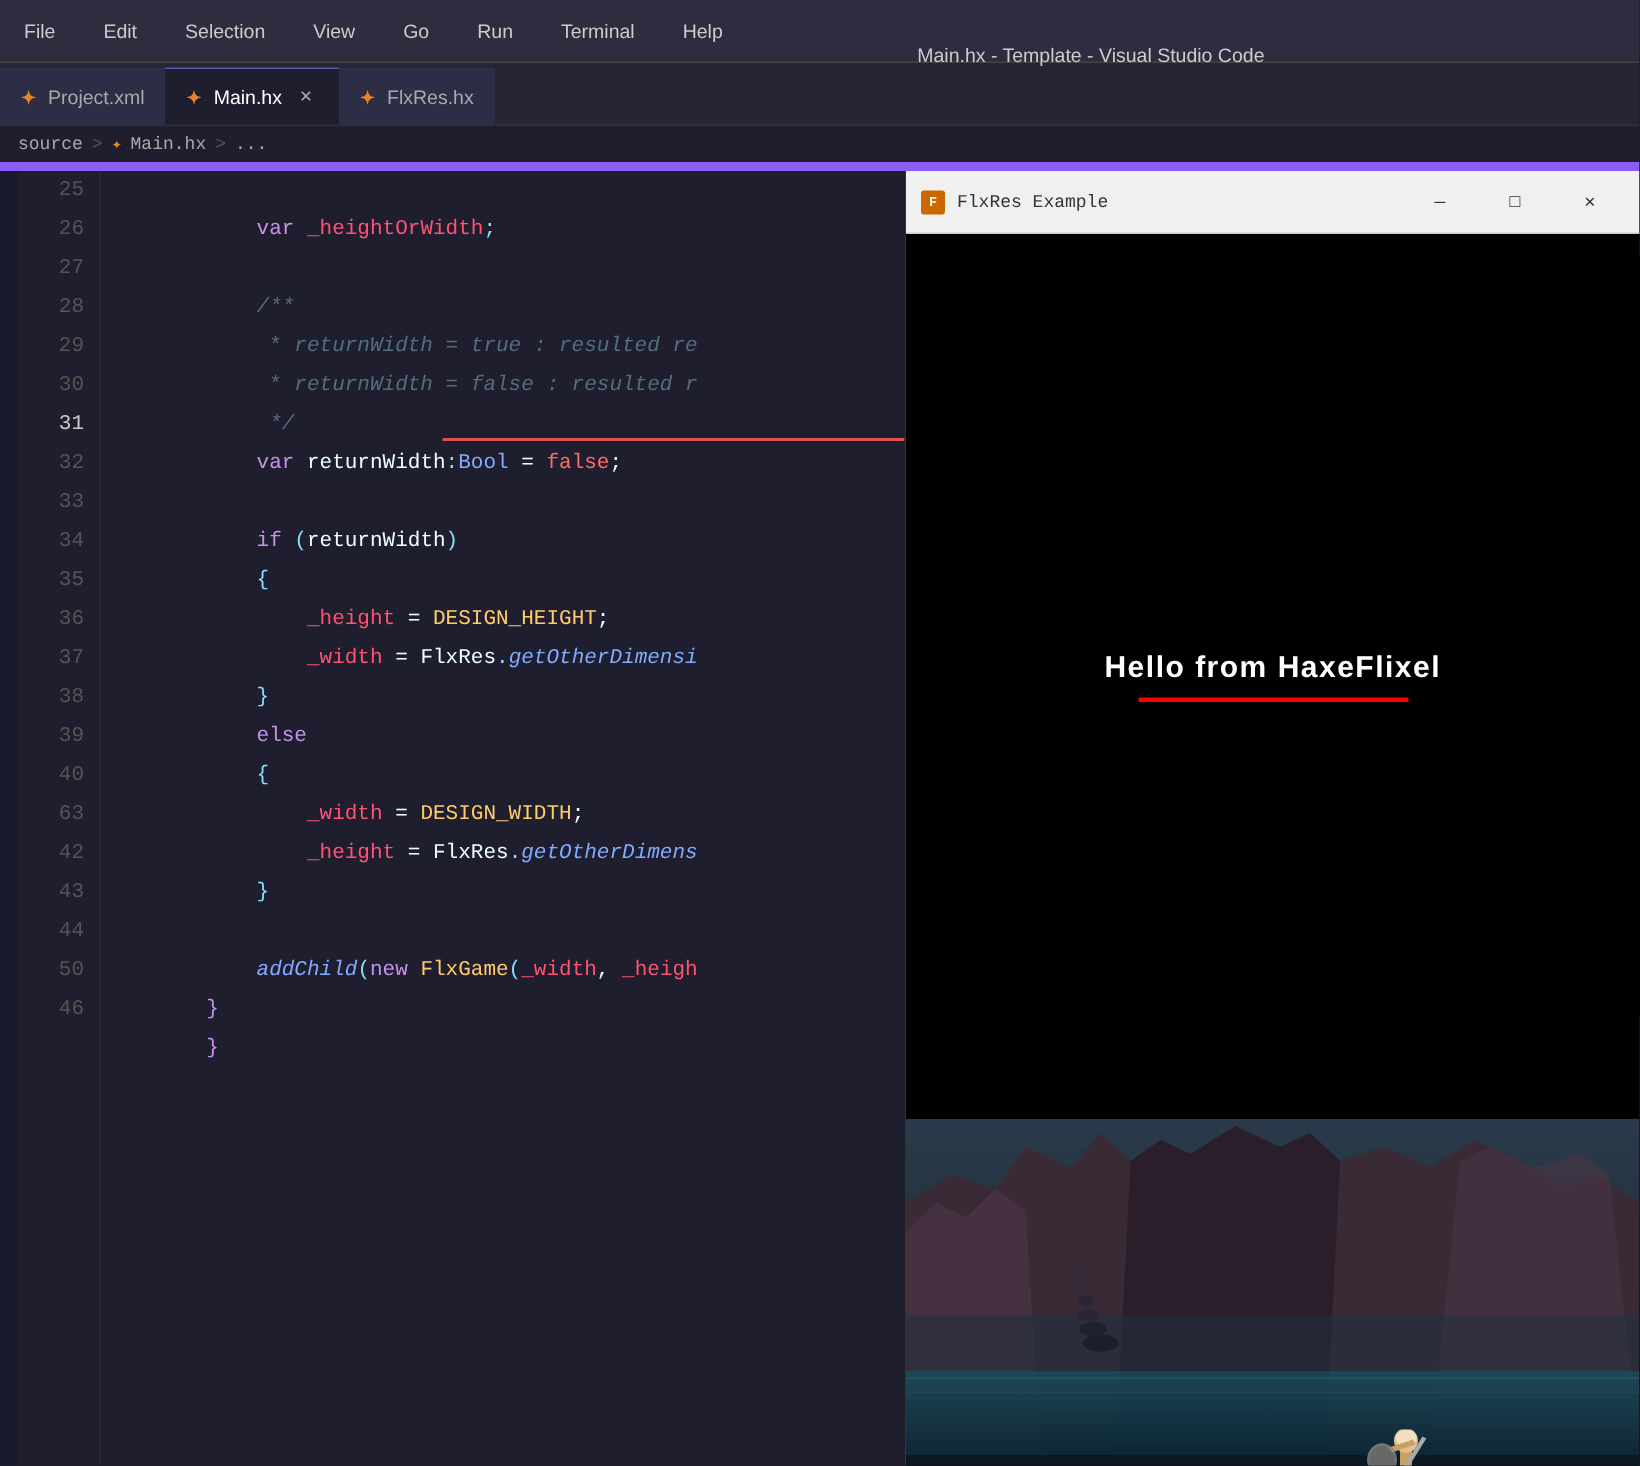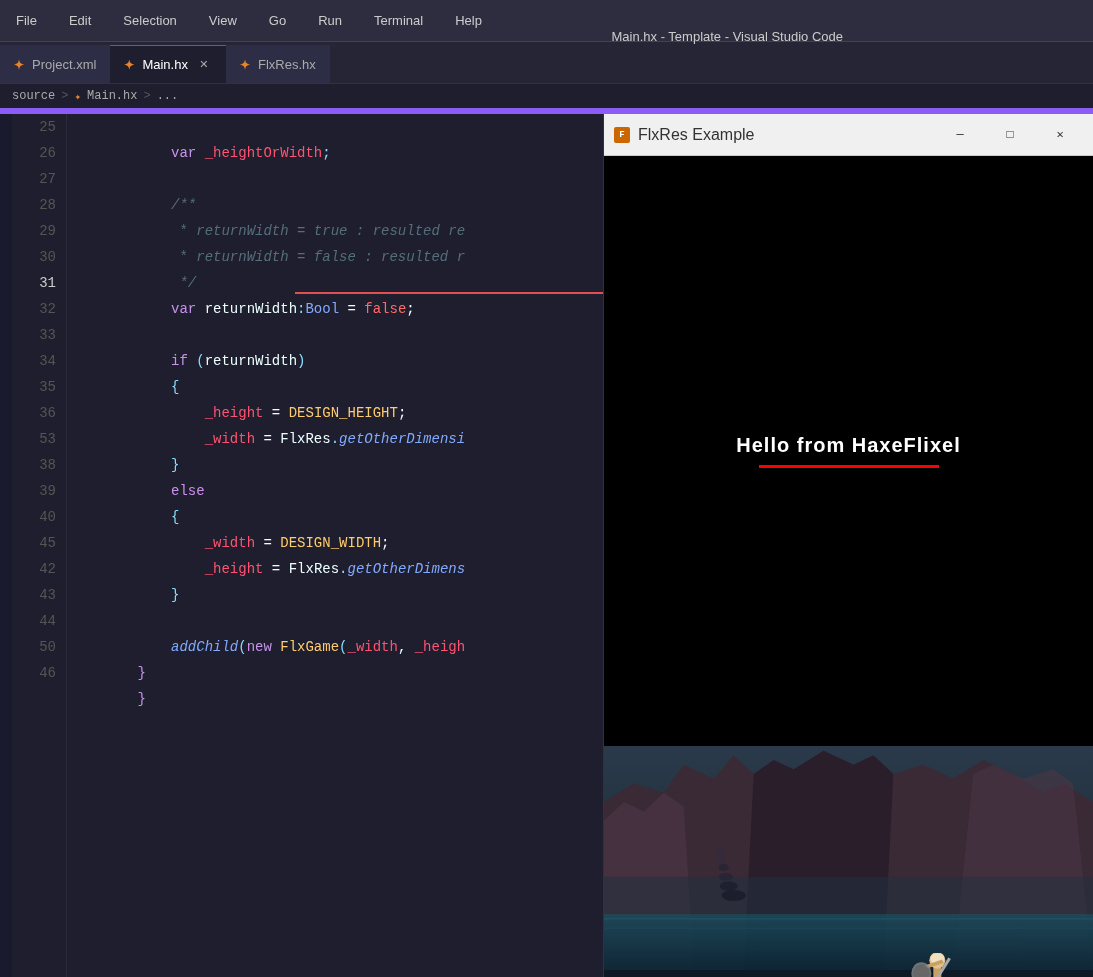--- a/index.html
+++ b/index.html
@@ -177,22 +177,22 @@
       height: 16px;
       background: #cc6600;
       border-radius: 2px;
       display: flex;
       align-items: center;
       justify-content: center;
     }
 
     .app-title-text {
       flex: 1;
-      font-size: 16px;
-      font-family: Liberation Sans, sans-serif;
+      font-size: 12px;
+      font-family: Liberation Mono, monospace;
       color: #333;
     }
 
     .app-window-controls {
       display: flex;
       gap: 4px;
     }
 
     .win-btn {
       width: 46px;
@@ -303,25 +303,25 @@
     <div style="height:26px; line-height:26px;">27</div>
     <div style="height:26px; line-height:26px;">28</div>
     <div style="height:26px; line-height:26px;">29</div>
     <div style="height:26px; line-height:26px;">30</div>
     <div style="height:26px; line-height:26px; color:#ccc;">31</div>
     <div style="height:26px; line-height:26px;">32</div>
     <div style="height:26px; line-height:26px;">33</div>
     <div style="height:26px; line-height:26px;">34</div>
     <div style="height:26px; line-height:26px;">35</div>
     <div style="height:26px; line-height:26px;">36</div>
-    <div style="height:26px; line-height:26px;">53</div>
+    <div style="height:26px; line-height:26px;">37</div>
     <div style="height:26px; line-height:26px;">38</div>
     <div style="height:26px; line-height:26px;">39</div>
     <div style="height:26px; line-height:26px;">40</div>
-    <div style="height:26px; line-height:26px;">45</div>
+    <div style="height:26px; line-height:26px;">63</div>
     <div style="height:26px; line-height:26px;">42</div>
     <div style="height:26px; line-height:26px;">43</div>
     <div style="height:26px; line-height:26px;">44</div>
     <div style="height:26px; line-height:26px;">50</div>
     <div style="height:26px; line-height:26px;">46</div>
   </div>
 
   <div class="code-content">
 
     <div class="code-line">

